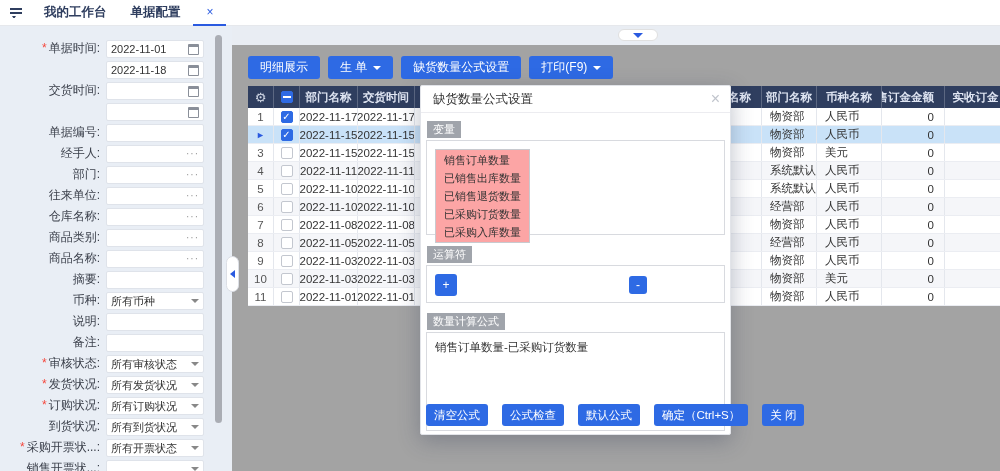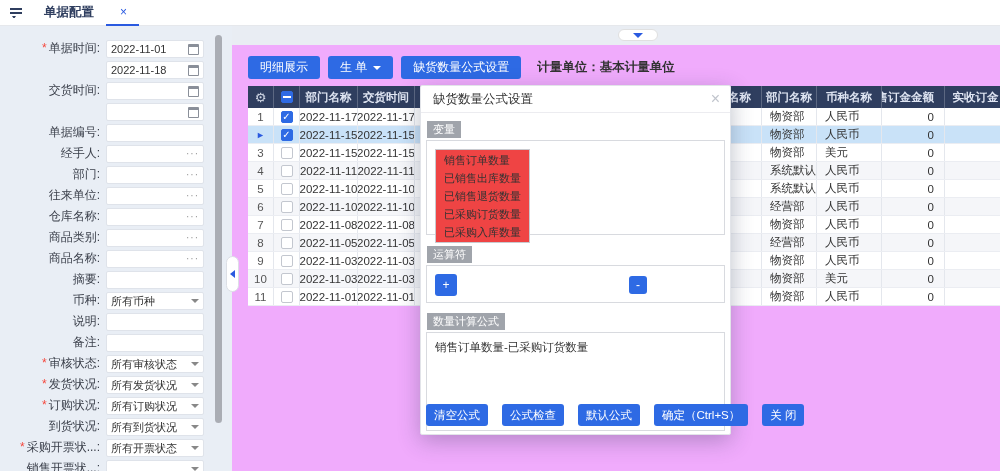--- a/index.html
+++ b/index.html
@@ -32,21 +32,21 @@
     background:#aaadb4; border-radius:4px; }
   .side-handle { position:absolute; left:226px; top:256px; width:13px; height:36px; background:#fff;
     border:1px solid #dcdfe6; border-radius:7px; display:flex; align-items:center; justify-content:center; z-index:6; }
   .tri-left { width:0; height:0; border-top:4px solid transparent; border-bottom:4px solid transparent; border-right:5px solid #2a5ae0; }
 
   
   .main-strip { position:absolute; left:232px; top:26px; width:768px; height:19px; background:#e9edf3; }
   .top-pill { position:absolute; left:618px; top:29px; width:40px; height:12px; background:#fff;
     border:1px solid #e0e0e0; border-radius:7px; display:flex; align-items:center; justify-content:center; }
   .tri-down { width:0; height:0; border-left:5px solid transparent; border-right:5px solid transparent; border-top:5px solid #2a5ae0; }
-  .panel { position:absolute; left:232px; top:45px; width:768px; height:426px; background:#f0abfc; overflow:hidden; }
+  .panel { position:absolute; left:232px; top:45px; width:768px; height:426px; background:#a3a3a3; overflow:hidden; }
   .toolbar { padding:11px 0 7px 16px; display:flex; align-items:center; gap:8px; }
   .btn { background:#2e6ae4; color:#fff; font-size:12px; height:23px; border:none; border-radius:3px;
     padding:0 12px; display:inline-flex; align-items:center; gap:6px; cursor:pointer; white-space:nowrap; }
   .btn .bcaret { width:0; height:0; border-left:4px solid transparent; border-right:4px solid transparent; border-top:4px solid #fff; }
   .unit-text { margin-left:8px; font-size:12.5px; color:#333; font-weight:700; }
 
   
   .grid { margin-left:16px; width:760px; font-size:11.5px; }
   .g-head { display:flex; background:#2f3e5f; color:#dfe5f2; height:22px; font-weight:700; }
   .g-head .cell { display:flex; align-items:center; justify-content:center;
@@ -71,21 +71,21 @@
   
   .modal { position:absolute; left:420px; top:85px; width:311px; height:350px; background:#fff;
     border:1px solid #e2e4e9; border-radius:2px; box-shadow:0 6px 22px rgba(40,50,80,.30); z-index:10; }
   .m-title { height:27px; border-bottom:1px solid #ececf0; display:flex; align-items:center;
     padding:0 10px 0 12px; font-size:12.5px; color:#333; }
   .m-close { margin-left:auto; color:#c0c4cc; font-size:16px; line-height:1; cursor:pointer; }
   .m-body { padding:6px 5px 0 5px; position:relative; }
   .sec-tag { display:inline-block; background:#a0a4ab; color:#fff; font-size:11px; padding:1px 6px; margin-left:1px; }
   .sec-box { border:1px solid #d8dadf; margin-top:2px; }
   .var-box { height:95px; padding:8px; }
-  .listbox { display:inline-block; border:1px solid #c8cacf; padding:1px 0; background:#ef4444; }
+  .listbox { display:inline-block; border:1px solid #c8cacf; padding:1px 0; background:#fca5a5; }
   .listbox .li { font-size:11px; color:#333; padding:1.5px 8px; white-space:nowrap; cursor:pointer; }
   .op-box { height:38px; position:relative; margin-bottom:8px; }
   .op-btn { position:absolute; top:8px; width:22px; height:22px; background:#2e6ae4; color:#fff; border:none;
     border-radius:3px; font-size:12px; display:flex; align-items:center; justify-content:center; cursor:pointer; }
   .op-plus { left:8px; }
   .op-minus { left:202px; width:18px; height:18px; top:10px; }
   .formula-box { height:99px; padding:7px 8px; font-size:11.5px; color:#333; }
   .m-footer { position:absolute; left:5px; bottom:8px; display:flex; gap:14px; }
   .m-footer .btn { height:22px; font-size:11.5px; padding:0 8px; border-radius:3px; }
   .sec-gap { height:9px; }
@@ -96,20 +96,23 @@
 <div class="topnav">
   <span class="menu-icon">
     <svg width="14" height="12" viewBox="0 0 14 12">
       <rect x="0" y="2" width="12" height="2" fill="#2f3e5f"></rect>
       <rect x="0" y="6" width="12" height="2" fill="#2f3e5f"></rect>
       <path d="M2 10 L6 10 L4 13 Z" fill="#2f3e5f"></path>
     </svg>
   </span>
   <div id="tabs" style="display:flex;height:26px;">
       <div class="tab">
+        <span>我的工作台</span>
+      </div>
+      <div class="tab">
         <span>单据配置</span>
       </div>
       <div class="tab active">
         <span class="close">×</span>
       </div>
     </div>
 </div>
 
 <div class="sidebar">
   <div id="sidebar-fields">
@@ -272,24 +275,25 @@
         <button class="btn">
           <span>明细展示</span>
         </button>
         <button class="btn">
           <span>生 单</span>
           <span class="bcaret"></span>
         </button>
         <button class="btn">
           <span>缺货数量公式设置</span>
         </button>
+        <button class="btn">
+          <span>打印(F9)</span>
+          <span class="bcaret"></span>
+        </button>
       </span>
-    <span class="unit-text">
-      <span>计量单位：</span><span>基本计量单位</span>
-    </span>
   </div>
 
   <div class="grid">
     <div class="g-head" id="grid-head">
         <div class="cell" style="width: 26px;">
           <span class="gear">⚙</span>
         </div>
         <div class="cell" style="width: 26px;">
           <span class="cb ind"></span>
         </div>

